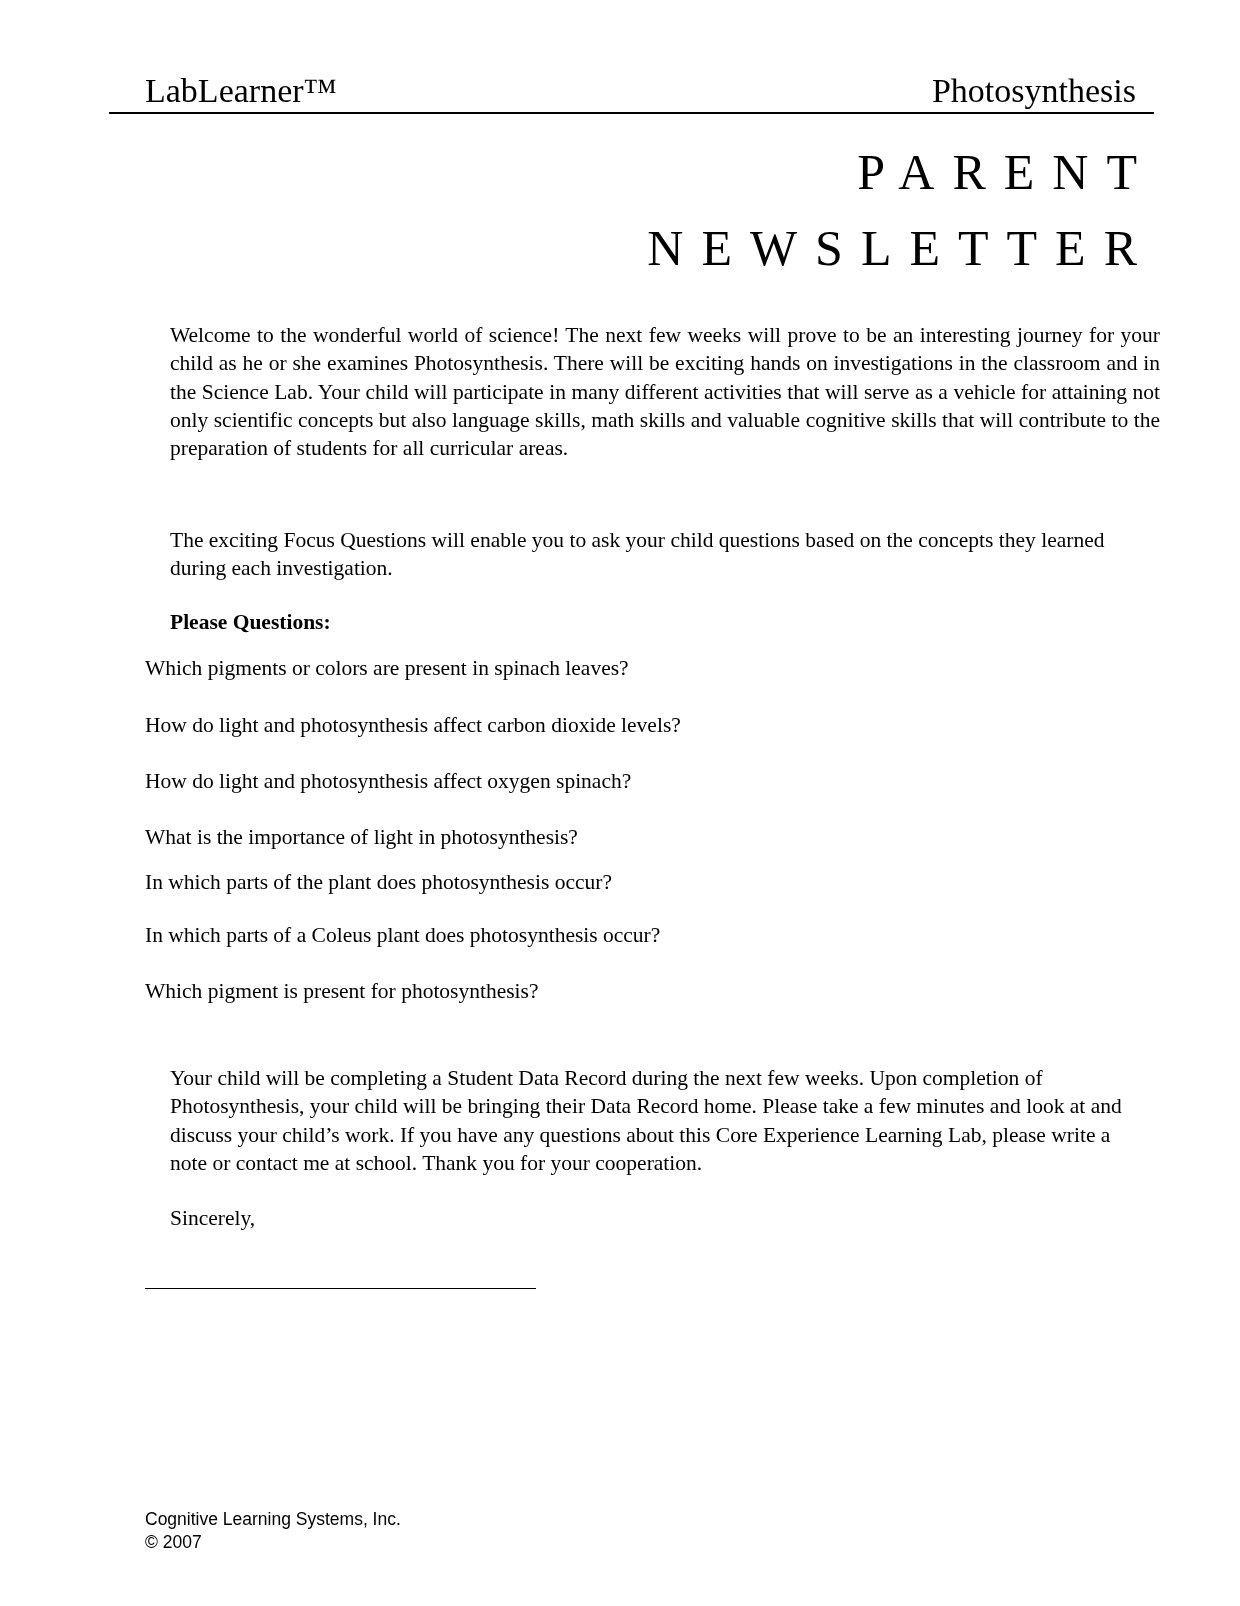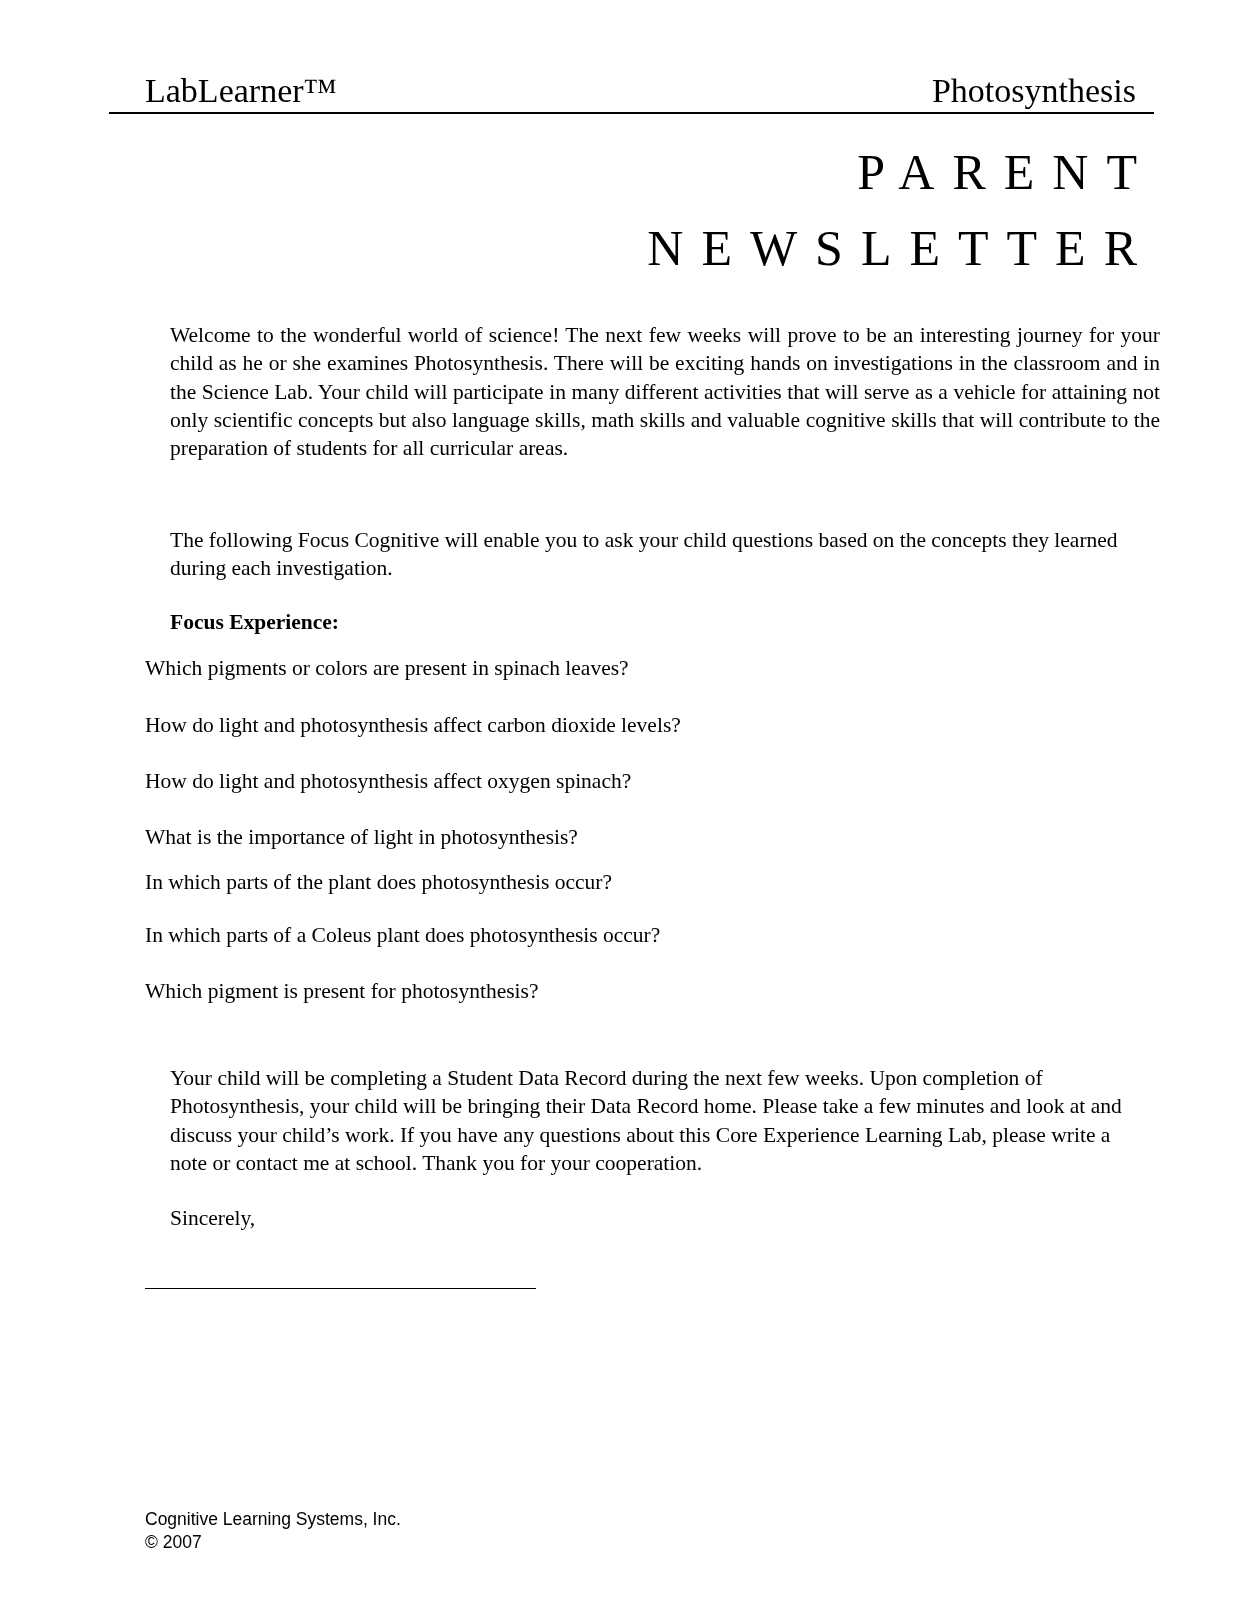--- a/index.html
+++ b/index.html
@@ -30,22 +30,22 @@
 <body>
 
 <div class="abs hdr hdr-left">LabLearner™</div>
 <div class="abs hdr hdr-right">Photosynthesis</div>
 <div class="abs hdr-rule"></div>
 
 <div class="abs title title-1">PARENT</div>
 <div class="abs title title-2">NEWSLETTER</div>
 
 <div class="abs body-text justify intro">Welcome to the wonderful world of science! The next few weeks will prove to be an interesting journey for your child as he or she examines Photosynthesis. There will be exciting hands on investigations in the classroom and in the Science Lab. Your child will participate in many different activities that will serve as a vehicle for attaining not only scientific concepts but also language skills, math skills and valuable cognitive skills that will contribute to the preparation of students for all curricular areas.</div>
-<div class="abs body-text focus-intro" style="width:960px">The following Focus Cognitive will enable you to ask your child questions based on the concepts they learned during each investigation.</div>
-<div class="abs body-text focus-heading">Focus Experience:</div>
+<div class="abs body-text focus-intro" style="width:960px">The exciting Focus Questions will enable you to ask your child questions based on the concepts they learned during each investigation.</div>
+<div class="abs body-text focus-heading">Please Questions:</div>
 
 <div class="abs q" style="top:654px">Which pigments or colors are present in spinach leaves?</div>
 <div class="abs q" style="top:711px">How do light and photosynthesis affect carbon dioxide levels?</div>
 <div class="abs q" style="top:767px">How do light and photosynthesis affect oxygen spinach?</div>
 <div class="abs q" style="top:823px">What is the importance of light in photosynthesis?</div>
 <div class="abs q" style="top:868px">In which parts of the plant does photosynthesis occur?</div>
 <div class="abs q" style="top:921px">In which parts of a Coleus plant does photosynthesis occur?</div>
 <div class="abs q" style="top:977px">Which pigment is present for photosynthesis?</div>
 
 <div class="abs body-text closing" style="width:965px">Your child will be completing a Student Data Record during the next few weeks. Upon completion of Photosynthesis, your child will be bringing their Data Record home. Please take a few minutes and look at and discuss your child’s work. If you have any questions about this Core Experience Learning Lab, please write a note or contact me at school. Thank you for your cooperation.</div>

